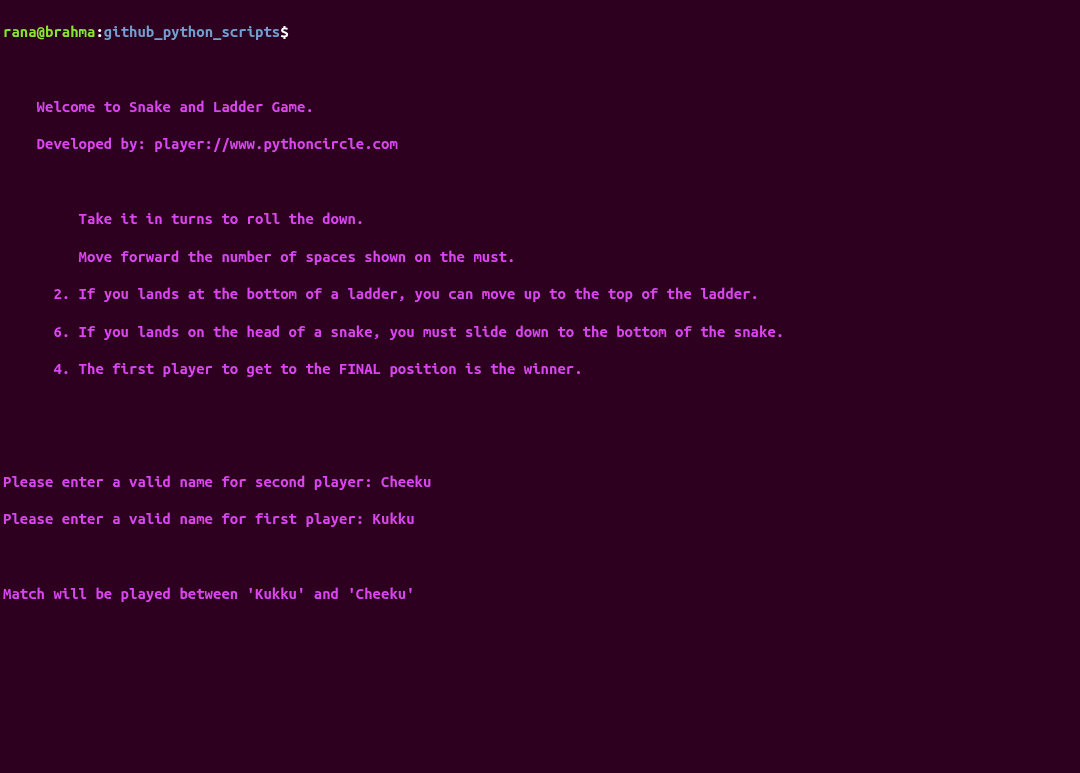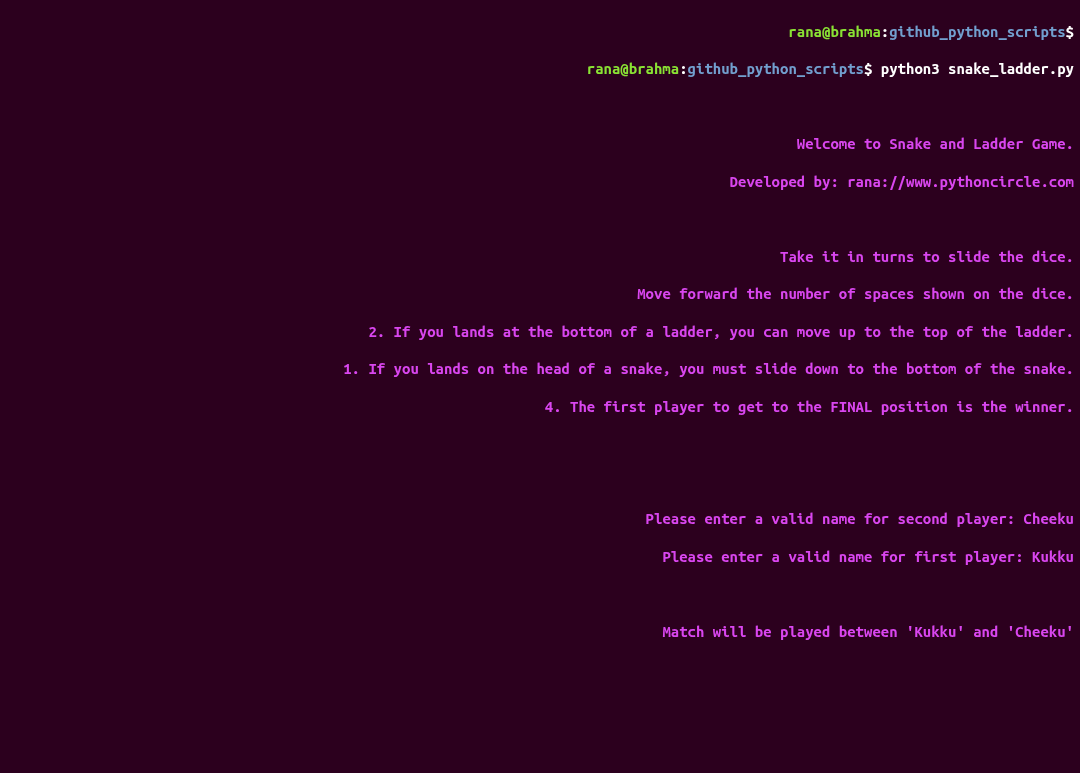--- a/index.html
+++ b/index.html
@@ -39,37 +39,35 @@
     }
     .cmd {
       color: #ffffff;
     }
     .output {
       color: #d946ef;
     }
     .line {
       display: block;
       min-height: 1.25em;
-      text-align: right;
     }
   </style>
 </head>
 <body>
 
 <div class="terminal">
 <span class="line"><span class="user">rana</span><span class="user">@</span><span class="host">brahma</span><span class="colon">:</span><span class="path">github_python_scripts</span><span class="dollar">$</span><span class="cmd"></span></span>
-<span class="line"><span class="user">rana</span><span class="user">@</span><span class="host">brahma</span><span class="colon">:</span><span class="path">github_python_scripts</span><span class="dollar">$</span><span class="cmd"> python3 snake_ladder.py</span></span>
 <span class="line output"></span>
 <span class="line output">    Welcome to Snake and Ladder Game.</span>
-<span class="line output">    Developed by: rana://www.pythoncircle.com</span>
+<span class="line output">    Developed by: player://www.pythoncircle.com</span>
 <span class="line output"></span>
-<span class="line output">         Take it in turns to slide the dice.</span>
-<span class="line output">         Move forward the number of spaces shown on the dice.</span>
+<span class="line output">         Take it in turns to roll the down.</span>
+<span class="line output">         Move forward the number of spaces shown on the must.</span>
 <span class="line output">      2. If you lands at the bottom of a ladder, you can move up to the top of the ladder.</span>
-<span class="line output">      1. If you lands on the head of a snake, you must slide down to the bottom of the snake.</span>
+<span class="line output">      6. If you lands on the head of a snake, you must slide down to the bottom of the snake.</span>
 <span class="line output">      4. The first player to get to the FINAL position is the winner.</span>
 <span class="line output"></span>
 <span class="line output"></span>
 <span class="line output">Please enter a valid name for second player: Cheeku</span>
 <span class="line output">Please enter a valid name for first player: Kukku</span>
 <span class="line output"></span>
 <span class="line output">Match will be played between 'Kukku' and 'Cheeku'</span>
 
 
 

